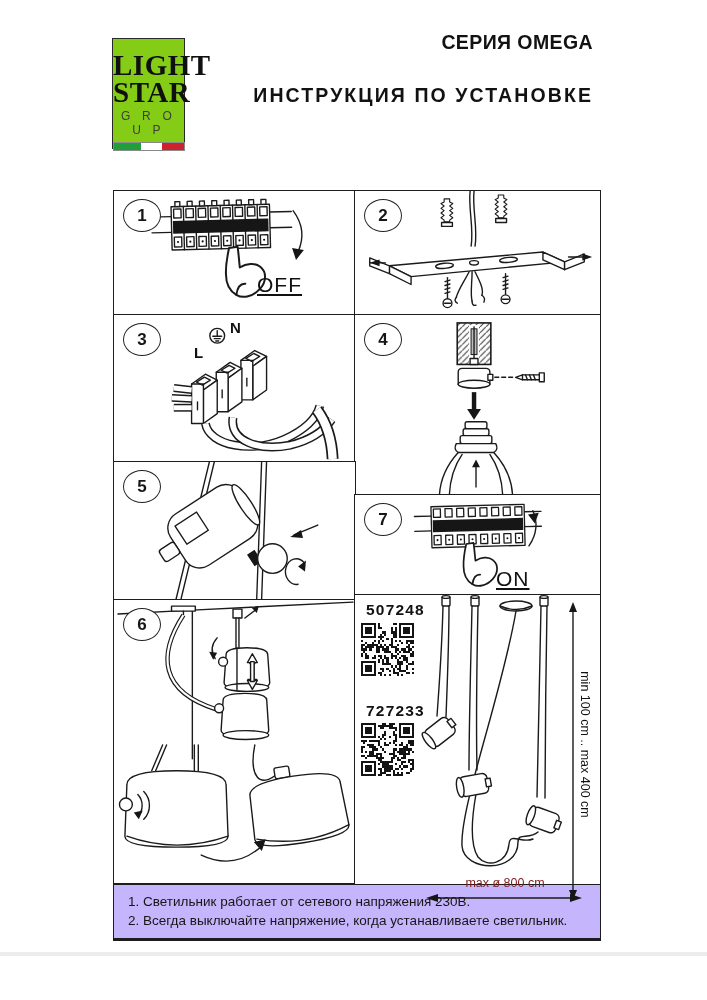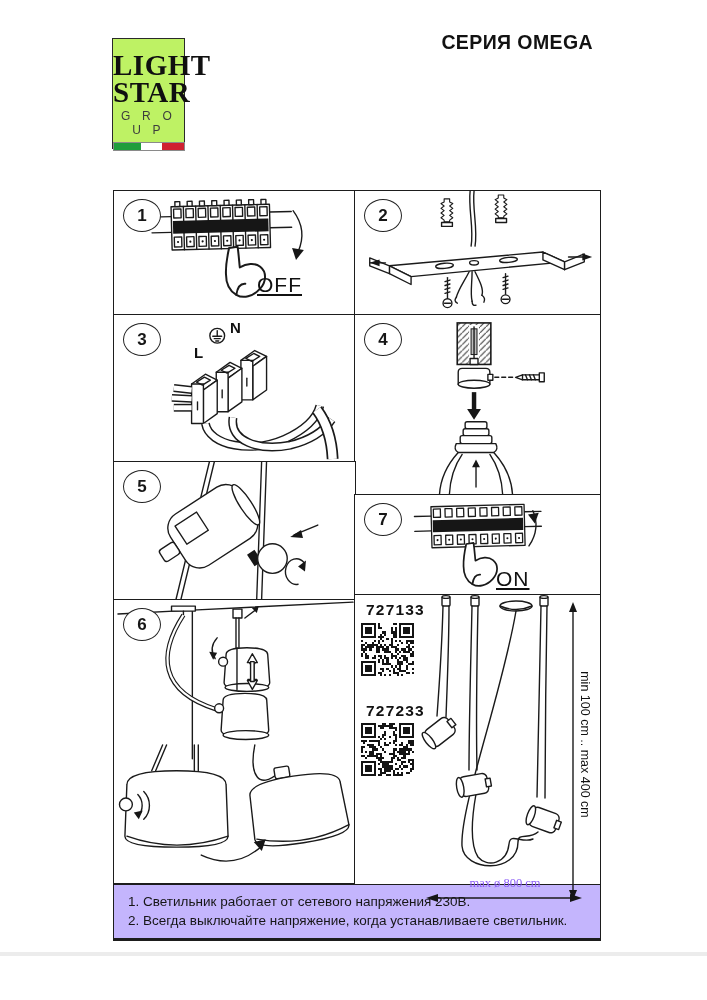--- a/index.html
+++ b/index.html
@@ -1,20 +1,20 @@
 <!DOCTYPE html>
 <html><head>
 <meta charset="utf-8">
 <style>
   html,body{margin:0;padding:0;background:#fff;}
   .page{position:relative;width:707px;height:1000px;background:#ffffff;overflow:hidden;
         font-family:"Liberation Sans",sans-serif;color:#161616;}
   
   .logo{position:absolute;left:112px;top:38px;width:73px;height:111px;border:1.5px solid #2a2a2a;
-        background:#bef264;text-align:center;box-sizing:border-box;}
+        background:#84cc16;text-align:center;box-sizing:border-box;}
   .logo .big{font-family:"Liberation Serif",serif;font-weight:bold;font-size:29px;line-height:27px;
              letter-spacing:.5px;color:#101010;}
   .logo .big.first{margin-top:13px;}
   .logo .group{font-size:12px;letter-spacing:4.2px;color:#3d3d3d;margin-top:3px;margin-left:0;}
   .flag{width:70px;height:7px;margin:5px auto 0;border:1px solid #8a8a8a;display:flex;box-sizing:content-box;}
   .flag i{display:block;height:100%;}
   
   .hdr{position:absolute;left:210px;top:30px;width:383px;text-align:right;font-weight:bold;color:#121212;}
   .hdr .l1{font-size:19.5px;line-height:25px;letter-spacing:.4px;}
   .hdr .sp{height:28px;}
@@ -24,21 +24,21 @@
   .num{position:absolute;left:9px;top:8px;width:36px;height:31px;border:1.7px solid #242424;border-radius:50%;
        display:flex;align-items:center;justify-content:center;font-size:17px;font-weight:bold;background:#fff;z-index:2;}
   .art{position:absolute;left:0;top:0;width:100%;height:100%;}
   svg{overflow:visible;}
   .lab{position:absolute;font-size:21px;letter-spacing:1px;color:#111;text-decoration:underline;}
   .small-lab{position:absolute;font-weight:bold;font-size:15px;color:#111;}
   .code{position:absolute;font-weight:bold;font-size:15.5px;letter-spacing:1.2px;color:#111;z-index:3;}
   .qr{position:absolute;width:53px;height:53px;z-index:3;}
   .dimv{position:absolute;left:489px;top:737px;width:190px;height:15px;text-align:center;
         font-size:12.5px;white-space:nowrap;transform:rotate(90deg);z-index:4;color:#111;}
-  .dimh{position:absolute;left:435px;top:876px;width:140px;text-align:center;font-size:12.5px;z-index:4;color:#8b5cf6;font-family:Liberation Serif, serif;}
+  .dimh{position:absolute;left:435px;top:876px;width:140px;text-align:center;font-size:12.5px;z-index:4;color:#7f1d1d;}
   .notes{position:absolute;left:113px;top:884px;width:488px;height:57px;border:1.8px solid #1d1d1d;
          border-bottom-width:3.5px;box-sizing:border-box;font-size:13.5px;line-height:19px;
          padding:7px 0 0 14px;background:#c4b5fd;}
   .streak{position:absolute;left:0;top:952px;width:707px;height:4px;background:#ececec;}
   .pendant-layer{position:absolute;left:354px;top:594px;width:247px;height:320px;z-index:3;pointer-events:none;}
   .stroke{fill:none;stroke:#1a1a1a;stroke-width:1.4;stroke-linecap:round;stroke-linejoin:round;}
   .wfill{fill:#fff;stroke:#1a1a1a;stroke-width:1.4;stroke-linejoin:round;}
   .bfill{fill:#161616;stroke:none;}
 </style>
 </head>
@@ -53,20 +53,21 @@
     <div class="flag">
       <i style="width:38%;background:#1f9e3c"></i>
         <i style="width:30%;background:#ffffff"></i>
         <i style="width:32%;background:#cf2030"></i>
     </div>
   </div>
 
   <div class="hdr">
     <div class="l1">СЕРИЯ OMEGA</div>
     <div class="sp"></div>
+    <div class="t">ИНСТРУКЦИЯ ПО УСТАНОВКЕ</div>
   </div>
 
   <div class="panel" style="left:113px;top:190px;width:243px;height:126px;">
     <div class="num">1</div>
     <svg class="art" viewBox="0 0 243 126">
       <g transform="translate(57,16) rotate(-1.5)">
         <line class="stroke" x1="-20" y1="10" x2="0" y2="10"></line>
           <line class="stroke" x1="-20" y1="26" x2="0" y2="26"></line>
         <line class="stroke" x1="100" y1="8" x2="122" y2="8"></line>
           <line class="stroke" x1="100" y1="24" x2="122" y2="24"></line>
@@ -414,21 +415,21 @@
         <path class="wfill" d="M140,190 q0,-13 46,-13 q46,0 46,13 l2,44 q0,11 -48,11 q-48,0 -48,-11 z"></path>
         <path class="stroke" d="M140,234 q48,16 94,0"></path>
       </g>
 
       <path class="stroke" d="M88,257 q34,16 62,-10" stroke-width="1.8"></path>
       <polygon class="bfill" points="153,241 141,244 149,253"></polygon>
     </svg>
   </div>
 
   <div class="panel" style="left:354px;top:594px;width:247px;height:292px;"></div>
-  <div class="code" style="left:366px;top:601px;">727133</div>
+  <div class="code" style="left:366px;top:601px;">507248</div>
   <div class="qr" style="left:361px;top:623px;"><svg viewBox="0 0 25 25" width="100%" height="100%" shape-rendering="crispEdges">
         <rect x="8" y="0" width="1" height="1" fill="#141414"></rect>
         <rect x="15" y="0" width="1" height="1" fill="#141414"></rect>
         <rect x="16" y="0" width="1" height="1" fill="#141414"></rect>
         <rect x="8" y="1" width="1" height="1" fill="#141414"></rect>
         <rect x="8" y="2" width="1" height="1" fill="#141414"></rect>
         <rect x="9" y="2" width="1" height="1" fill="#141414"></rect>
         <rect x="14" y="2" width="1" height="1" fill="#141414"></rect>
         <rect x="16" y="2" width="1" height="1" fill="#141414"></rect>
         <rect x="14" y="3" width="1" height="1" fill="#141414"></rect>

